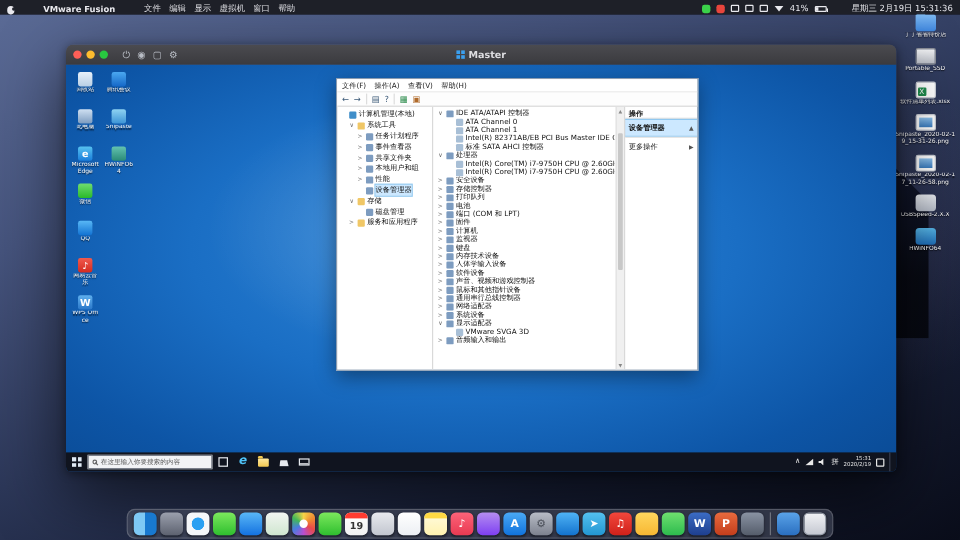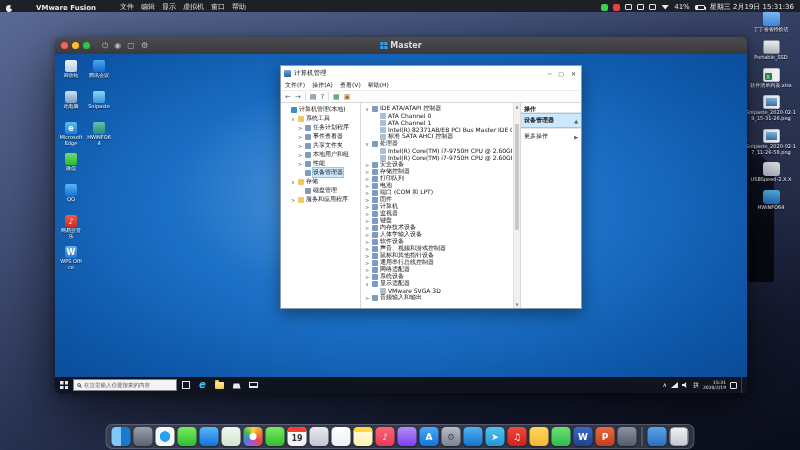--- a/index.html
+++ b/index.html
@@ -13,21 +13,21 @@
   .apple::after{content:'';position:absolute;right:-1px;top:1px;width:3px;height:3px;border-radius:50%;background:rgba(32,34,42,1);}
   .mb-app { font-weight:bold; }
   .mb-menu { opacity:.92; }
   .mb-right { margin-left:auto; display:flex; align-items:center; gap:5px; }
   .st-filled { width:7px; height:7px; border-radius:2px; }
   .st-outline { width:7px; height:6px; border:1px solid #e9e9ee; border-radius:1px; }
   .st-wifi { width:8px; height:5px; background:#e9e9ee; clip-path:polygon(50% 100%,0 0,100% 0); }
   .st-batt { width:10px; height:5px; border:1px solid #e9e9ee; border-radius:1px; position:relative; }
   .st-batt::before{content:'';position:absolute;left:0;top:0;bottom:0;width:2px;background:#e9e9ee;}
   .st-batt::after{content:'';position:absolute;right:-2px;top:1px;width:1px;height:3px;background:#e9e9ee;}
-  .mb-clock { white-space:nowrap; }
+  .mb-clock { white-space:nowrap;margin-left:16px; }
 
   
   .desktop { position:absolute; top:12px; left:0; right:0; bottom:0;
     background:
       radial-gradient(ellipse at 68% 42%, rgba(186,152,204,.14), transparent 45%),
       linear-gradient(158deg,#5a6a95 0%,#45537c 26%,#2c3758 52%,#161d34 76%,#0a0d1a 100%); }
   .island { position:absolute; right:26px; top:98px; width:132px; height:172px; opacity:.9;
     background:linear-gradient(to bottom,#121831,#05070e 70%);
     clip-path:polygon(38% 0,72% 12%,100% 34%,100% 100%,0 100%,6% 70%,16% 38%); }
 
@@ -269,29 +269,20 @@
               <div class="wi" style="background: linear-gradient(rgb(143, 211, 242), rgb(60, 148, 214));"></div>
               <div class="win-label">Snipaste</div>
             </div>
             <div class="win-icon">
               <div class="wi" style="background: linear-gradient(rgb(100, 195, 176), rgb(42, 138, 119));"></div>
               <div class="win-label">HWiNFO64</div>
             </div>
           </div>
 
         <div class="dm">
-          <div class="dm-titlebar">
-            <span class="dm-appicon"></span>
-            <span class="dm-title">计算机管理</span>
-            <span class="dm-winbtns">
-              <span>─</span>
-              <span>▢</span>
-              <span>✕</span>
-            </span>
-          </div>
           <div class="dm-menubar" id="dm-menu">
               <span>文件(F)</span>
               <span>操作(A)</span>
               <span>查看(V)</span>
               <span>帮助(H)</span>
             </div>
           <div class="dm-toolbar">
             <span>←</span>
             <span>→</span>
             <span class="sep"></span>

